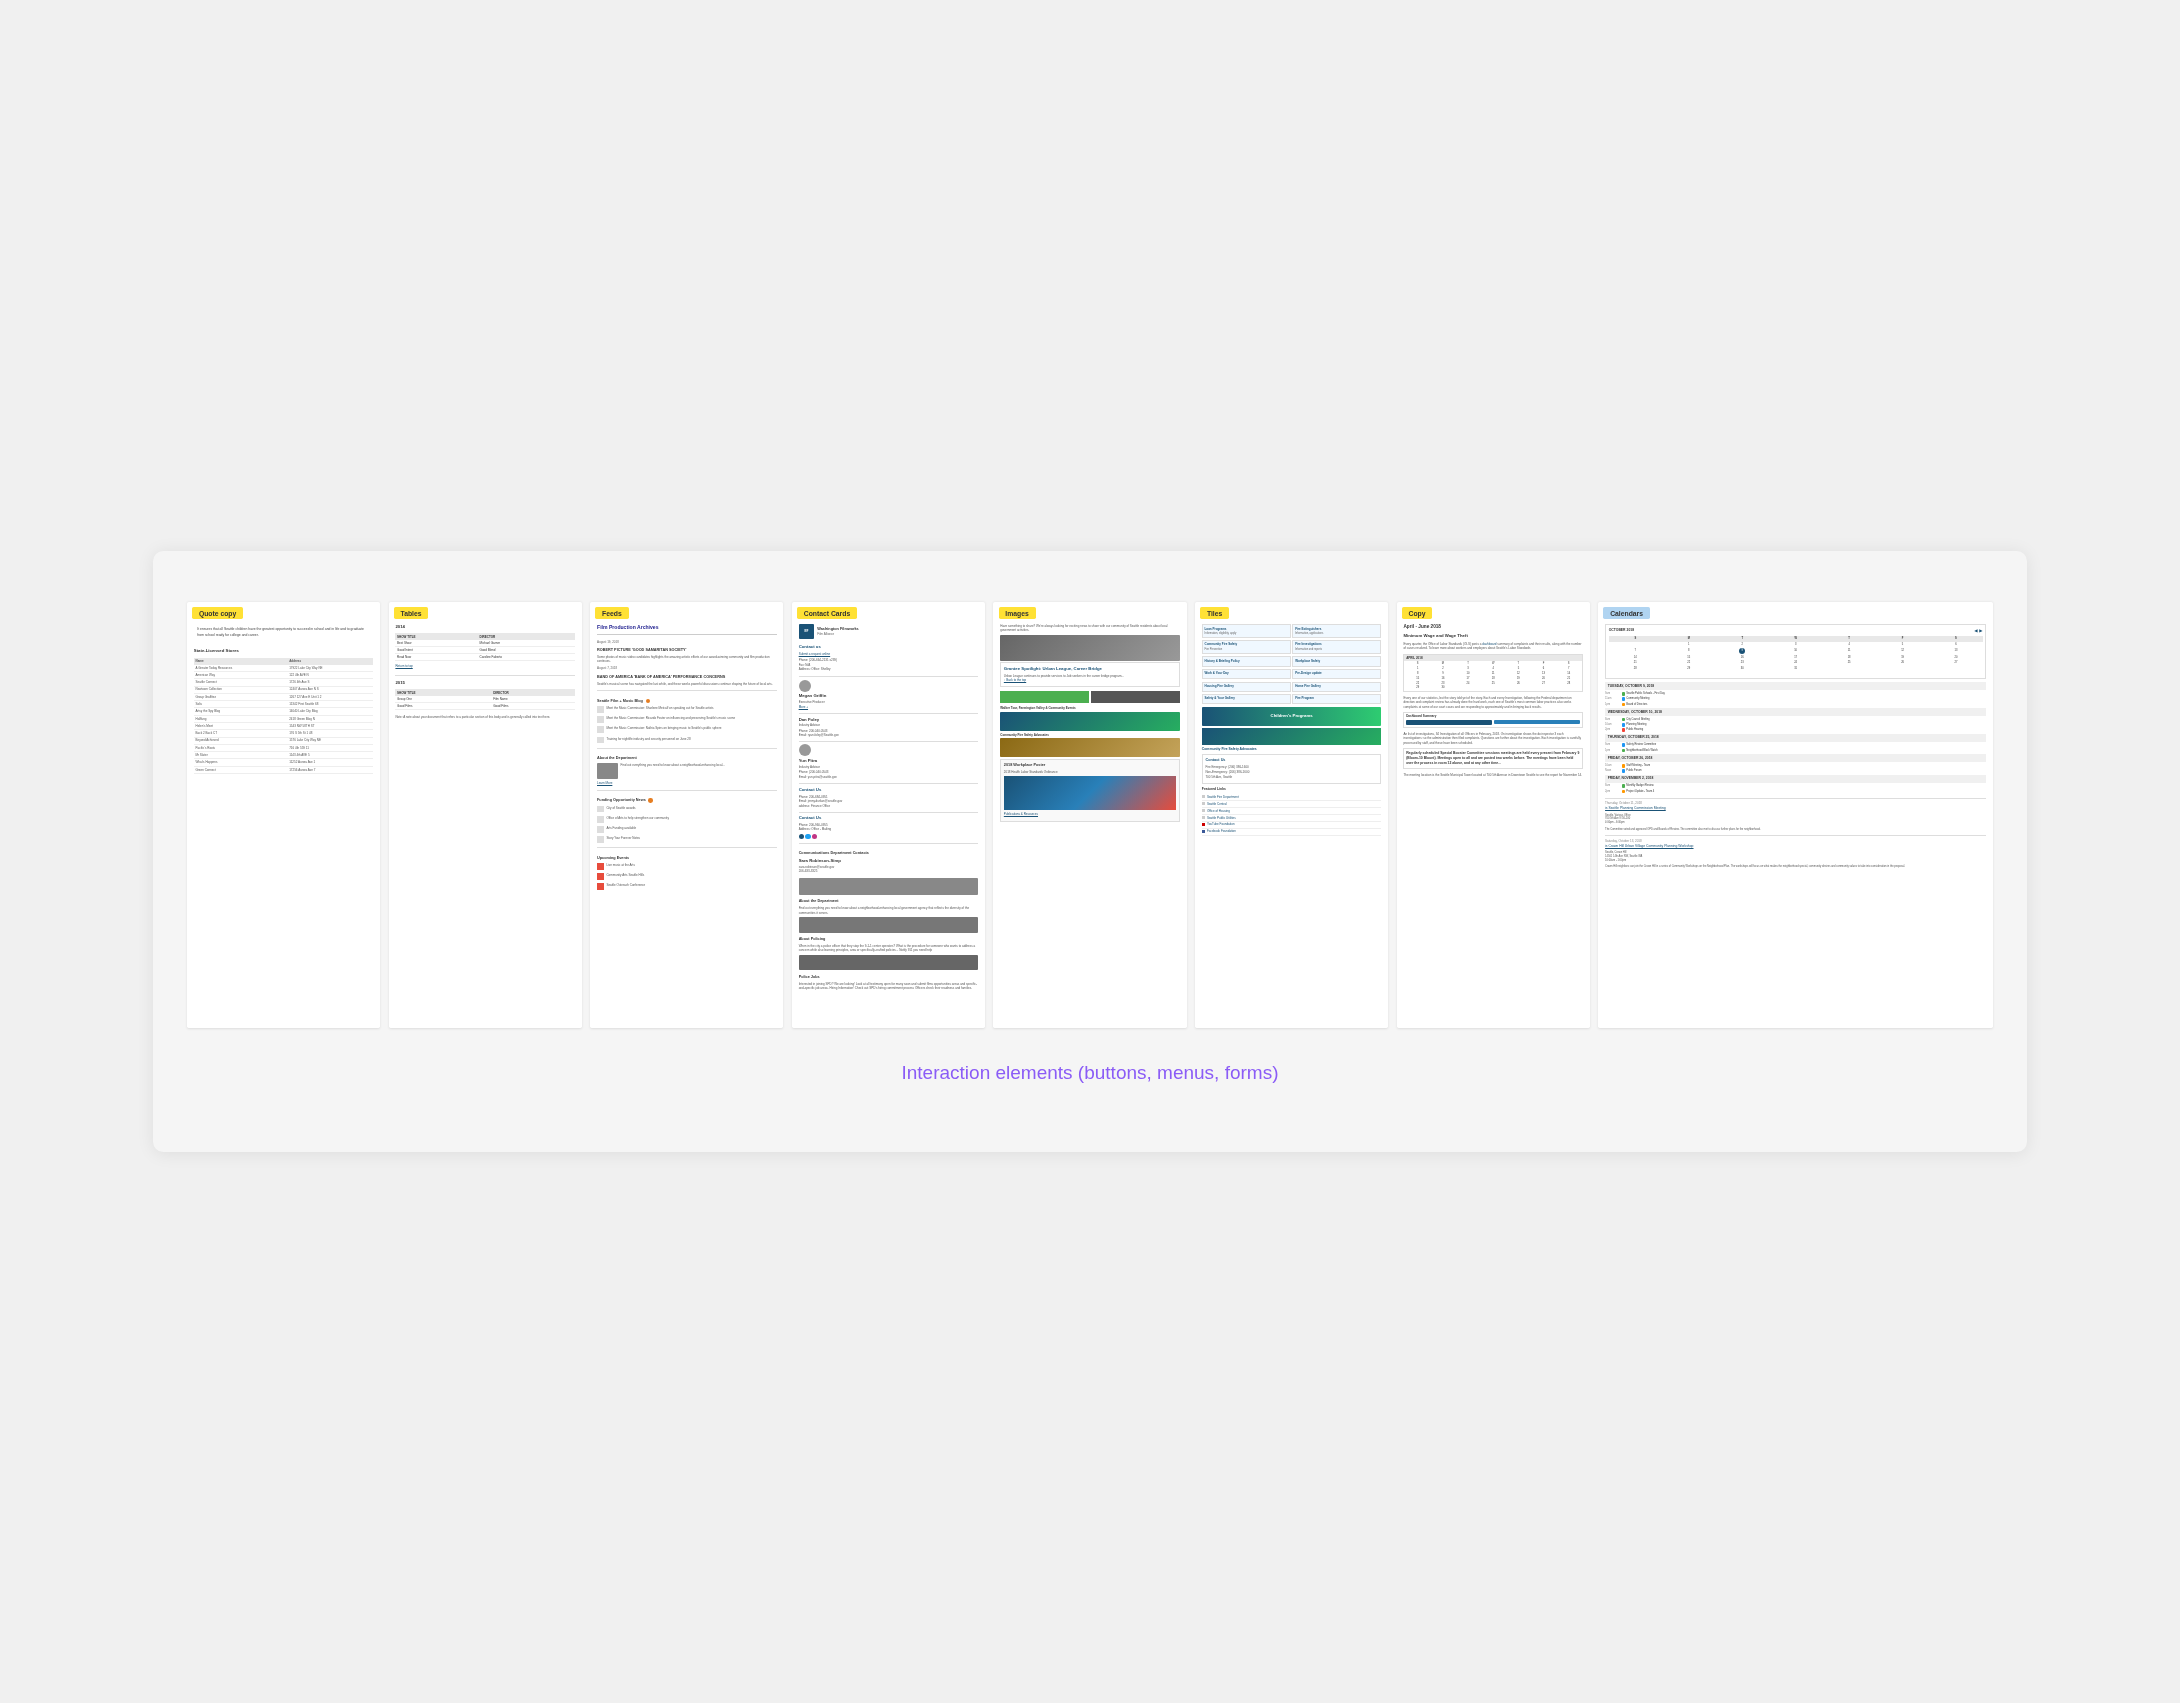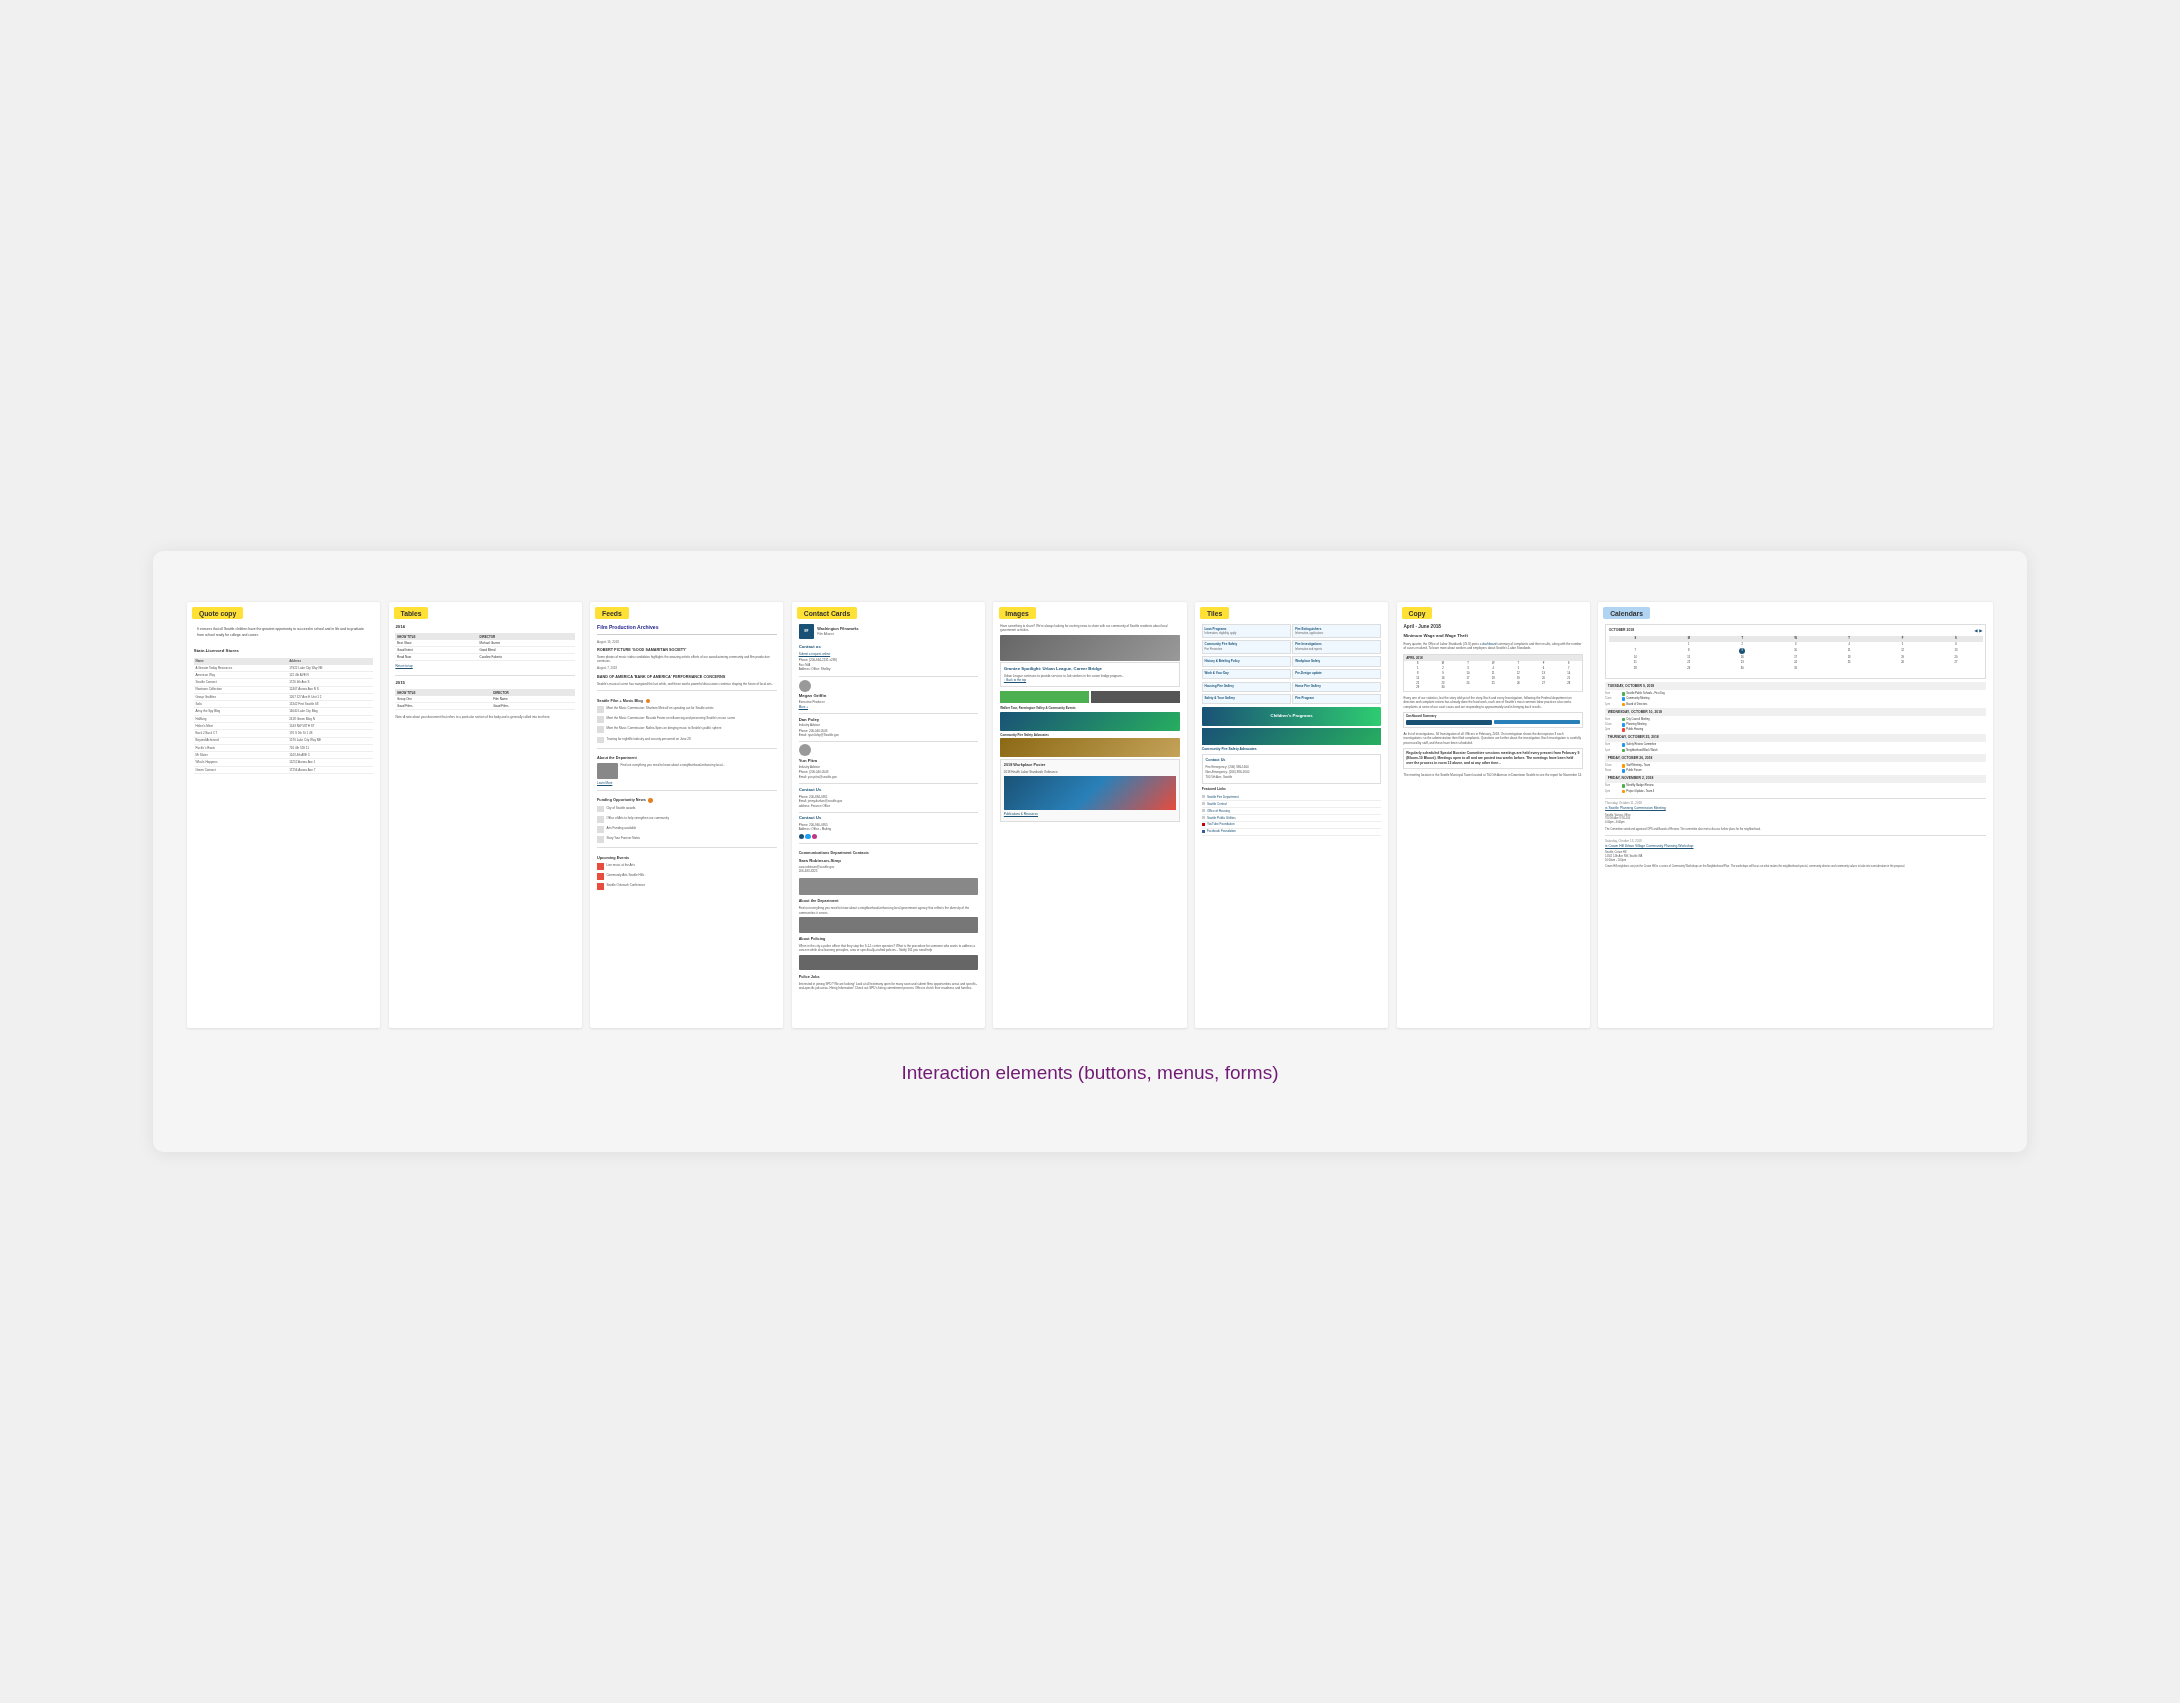--- a/index.html
+++ b/index.html
@@ -522,21 +522,21 @@
       font-size: 3.4px;
       font-weight: bold;
       color: #333;
       margin-bottom: 1.7px;
     }
 
     
     .page-title {
       text-align: center;
       font-size: 19px;
-      color: #701a75;
+      color: #8b5cf6;
       font-weight: 400;
       margin-top: 8.5px;
     }
 
     
     .rss-dot {
       display: inline-block;
       width: 4.3px;
       height: 4.3px;
       background: #e67e22;

